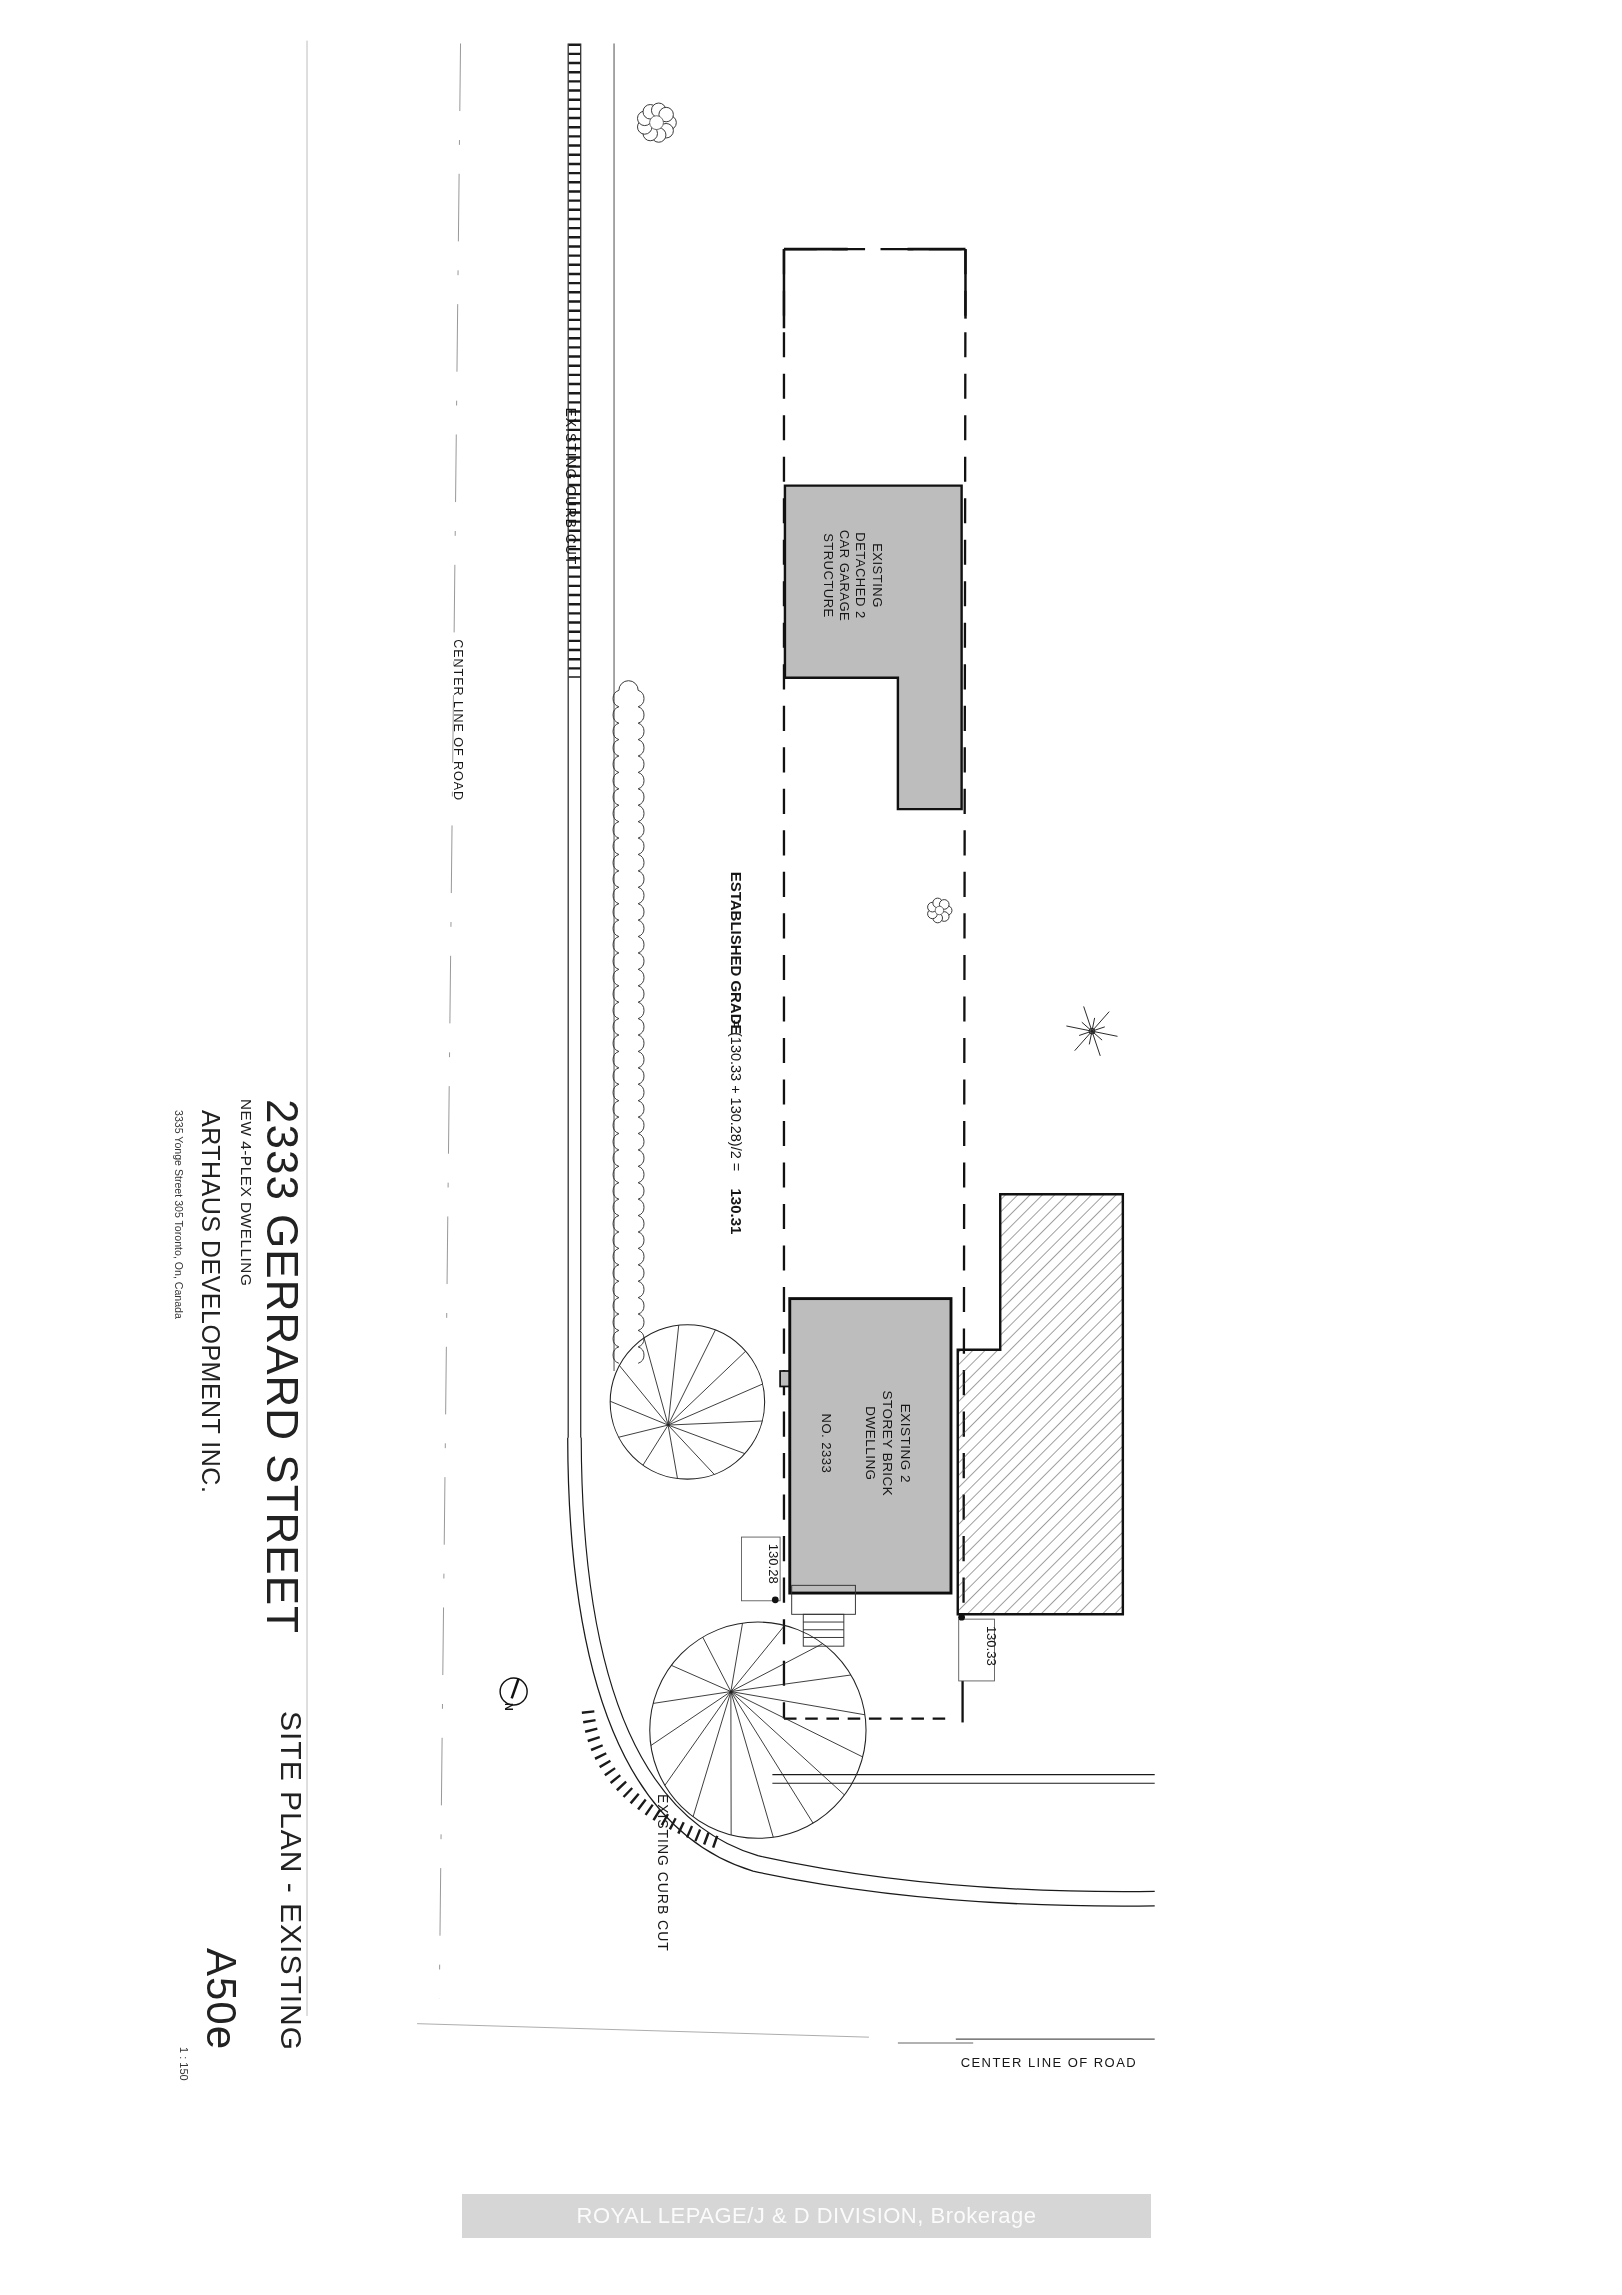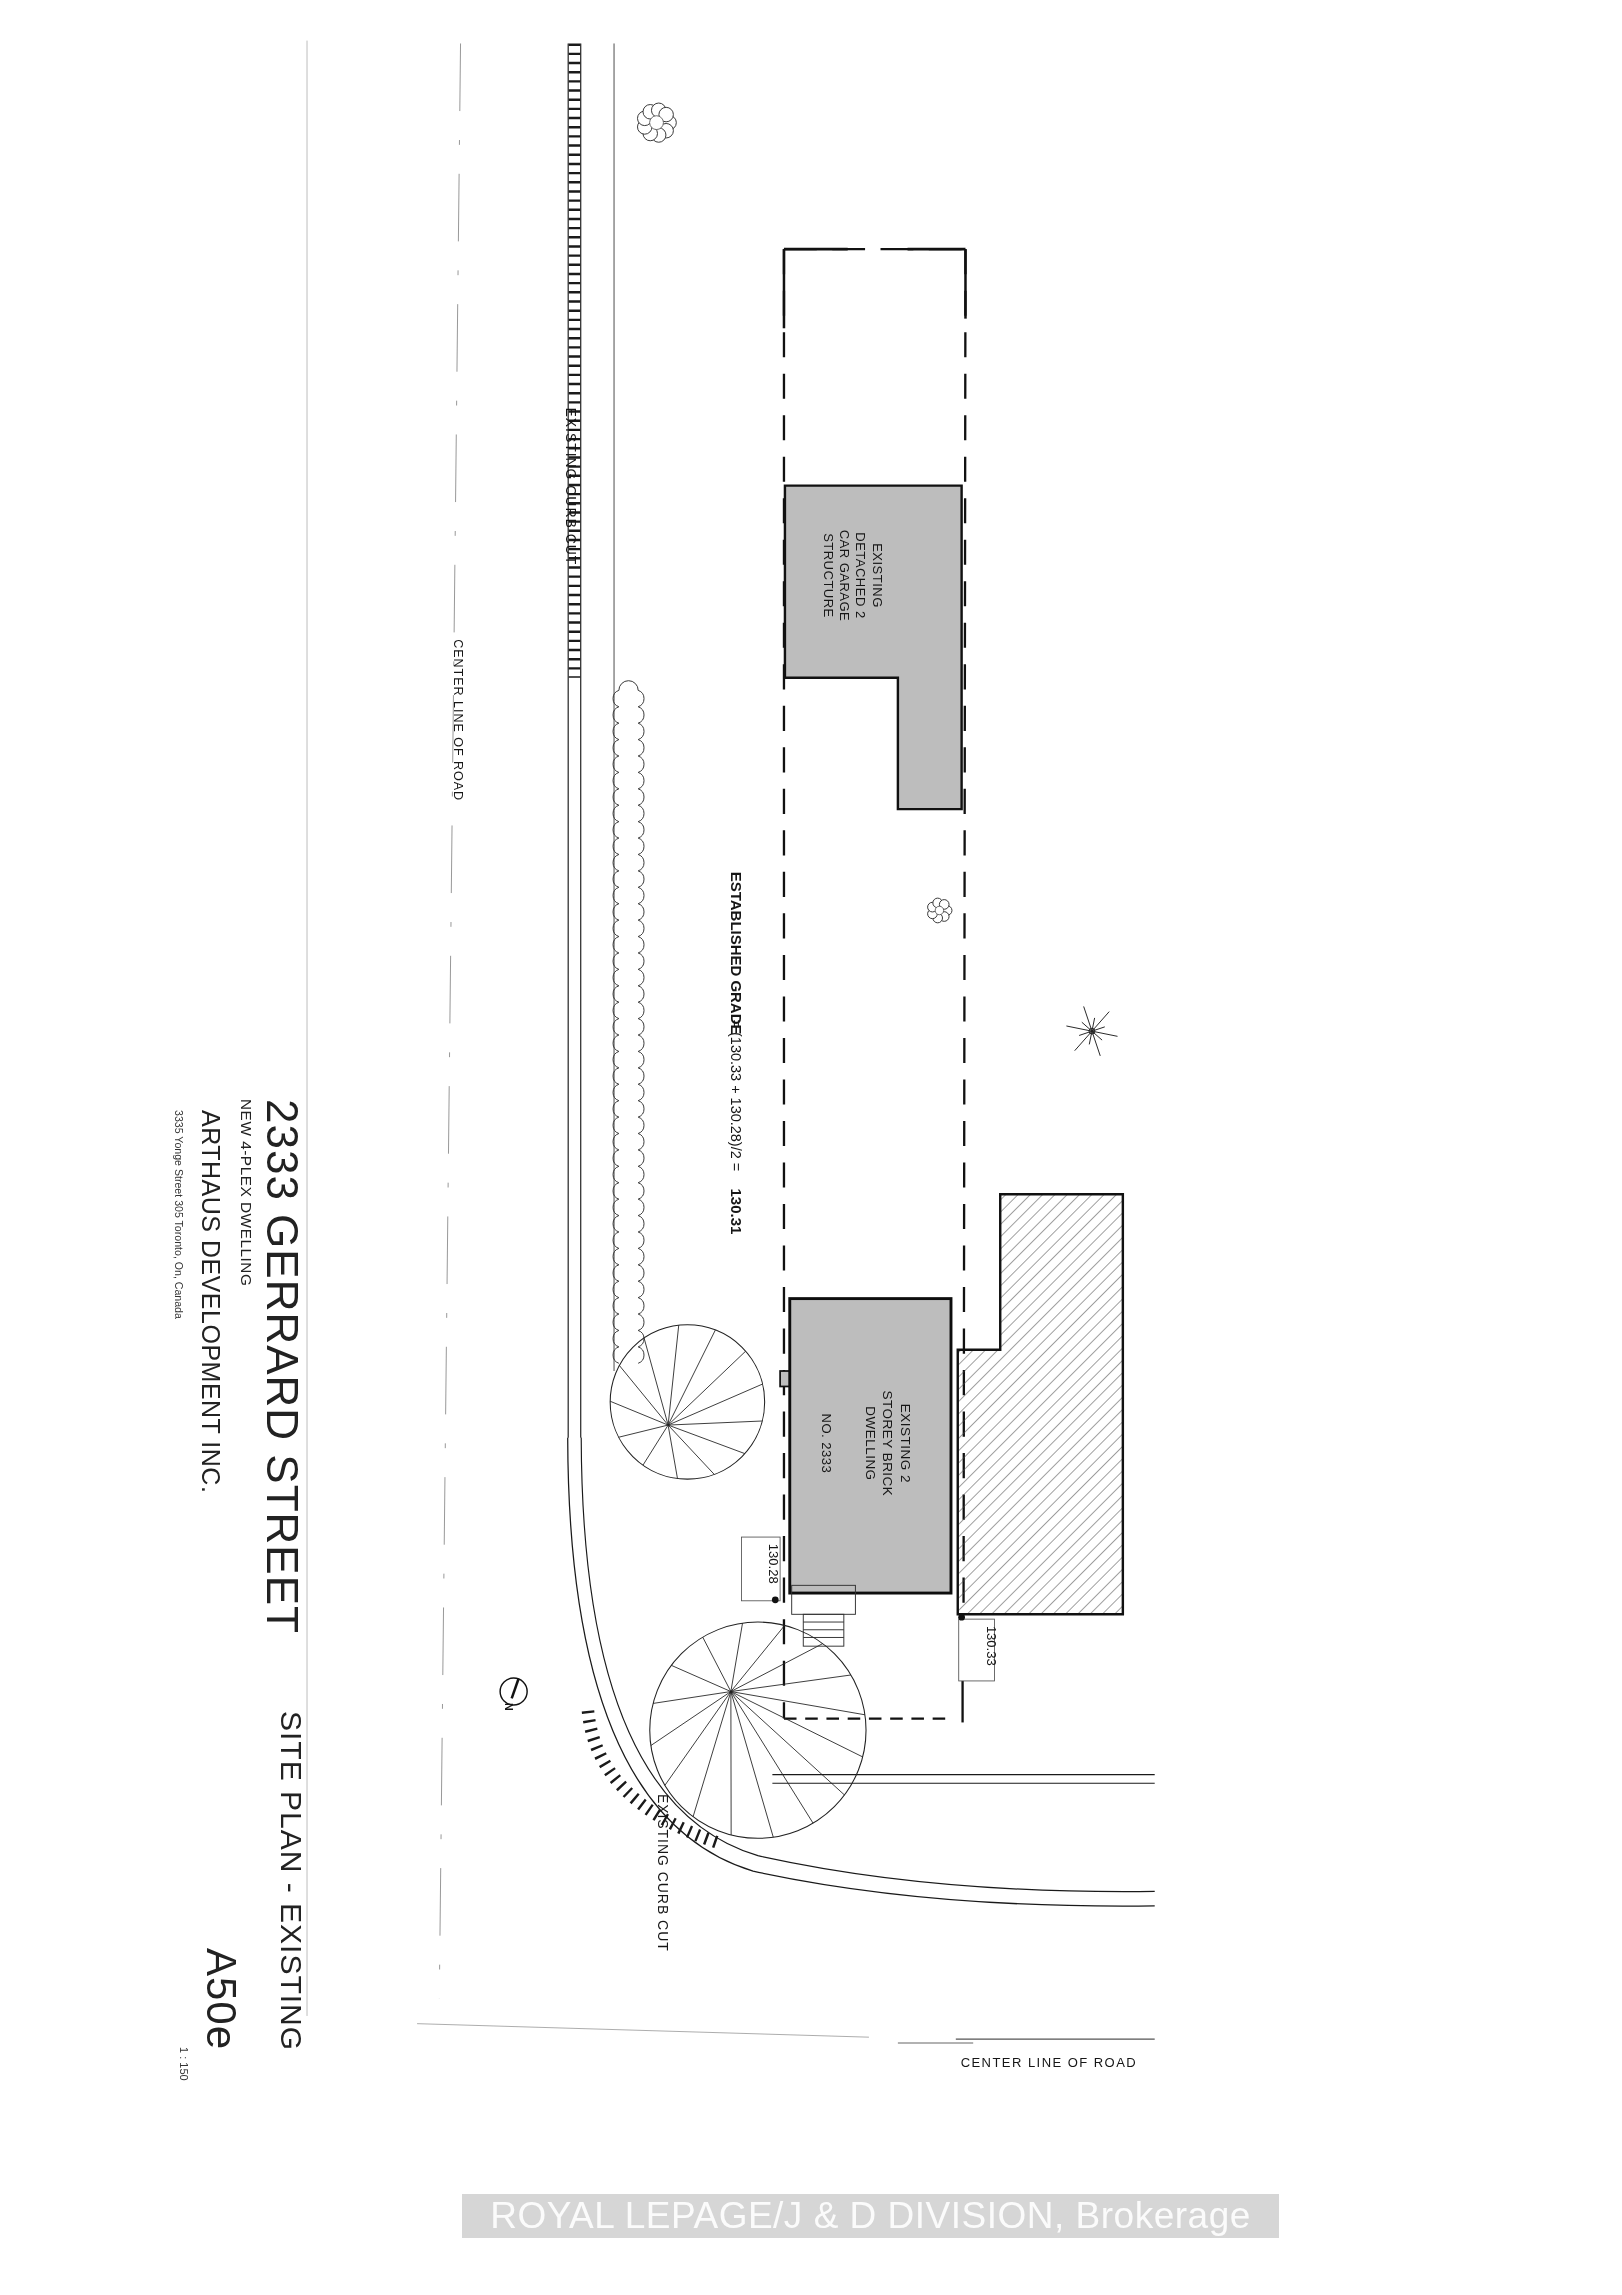--- a/index.html
+++ b/index.html
@@ -7,23 +7,23 @@
         font-family:"Liberation Sans", sans-serif;color:#1a1a1a;}
   svg{position:absolute;left:0;top:0;}
   .rot{position:absolute;transform-origin:0 0;transform:rotate(90deg);white-space:nowrap;line-height:1.04;}
   .t-big{font-size:44px;letter-spacing:1px;color:#222;}
   .t-sub{font-size:15.4px;letter-spacing:0.5px;margin-top:4.8px;color:#222;}
   .t-co{font-size:25px;letter-spacing:0.5px;color:#222;}
   .t-coaddr{font-size:10.6px;margin-top:13.5px;color:#333;}
   .t-sheet{font-size:30px;letter-spacing:1px;color:#222;}
   .t-a50{font-size:42px;letter-spacing:1px;color:#222;}
   .t-scale{font-size:11px;color:#333;}
-  #watermark{position:absolute;left:462px;top:2194px;width:817px;height:44px;
+  #watermark{position:absolute;left:462px;top:2194px;width:689px;height:44px;
       background:var(--wm-band,#d6d6d6);color:var(--wm-text,#fbfbfb);
-      font-size:37px;letter-spacing:0.5px;text-align:center;line-height:44px;}
+      font-size:22px;letter-spacing:0.5px;text-align:center;line-height:44px;}
   text{font-family:"Liberation Sans", sans-serif;fill:#161616;}
 </style>
 </head>
 <body>
 
 <div id="page">
 
   <svg width="1622" height="2295" viewBox="0 0 1680 2377">
     <defs>
       <pattern id="hatch" width="9" height="9" patternUnits="userSpaceOnUse" patternTransform="rotate(45)">

